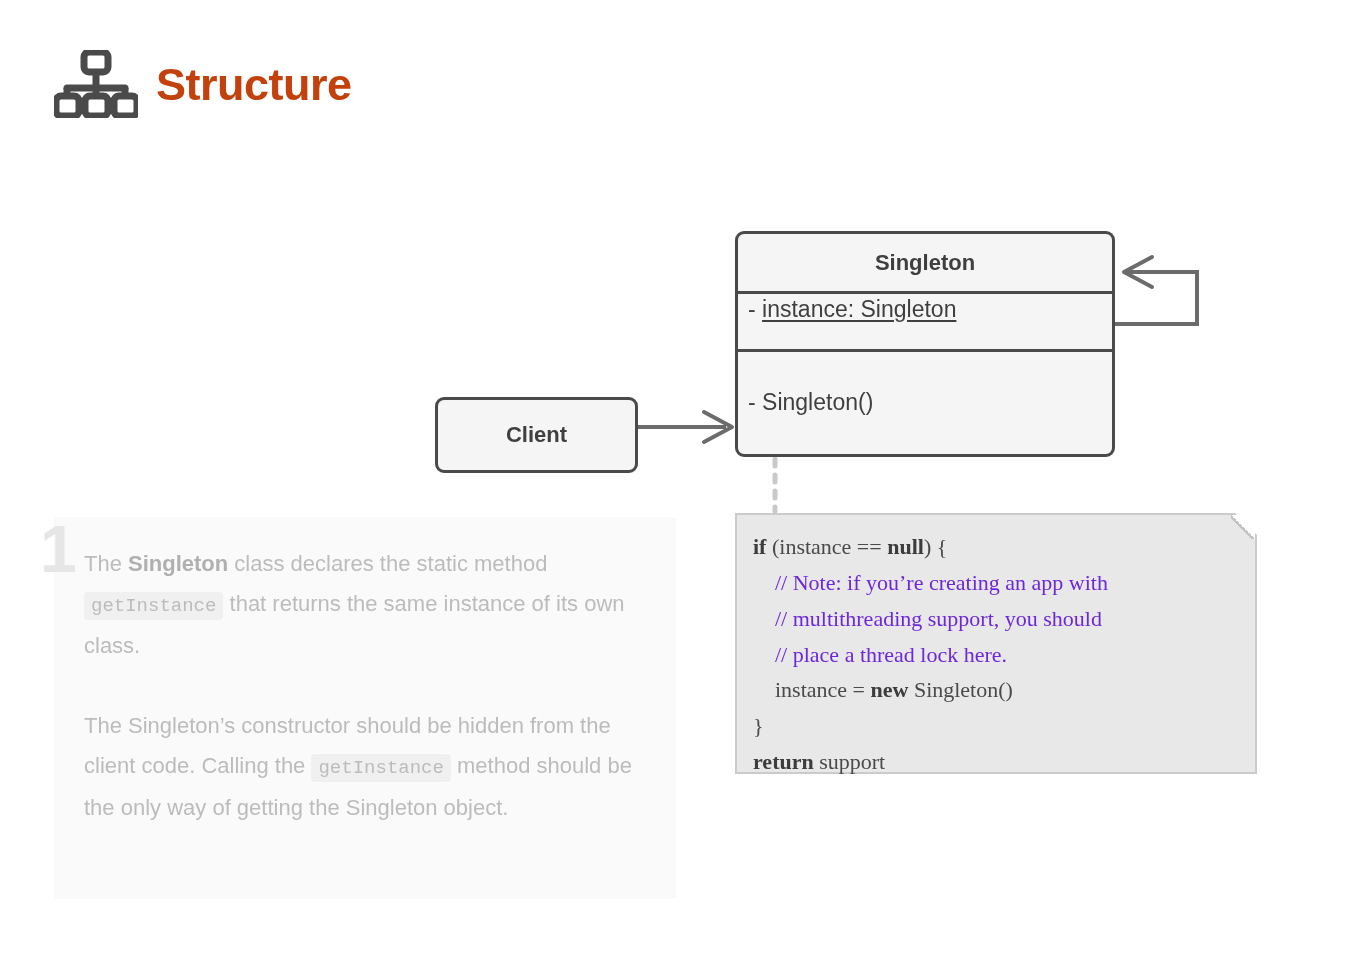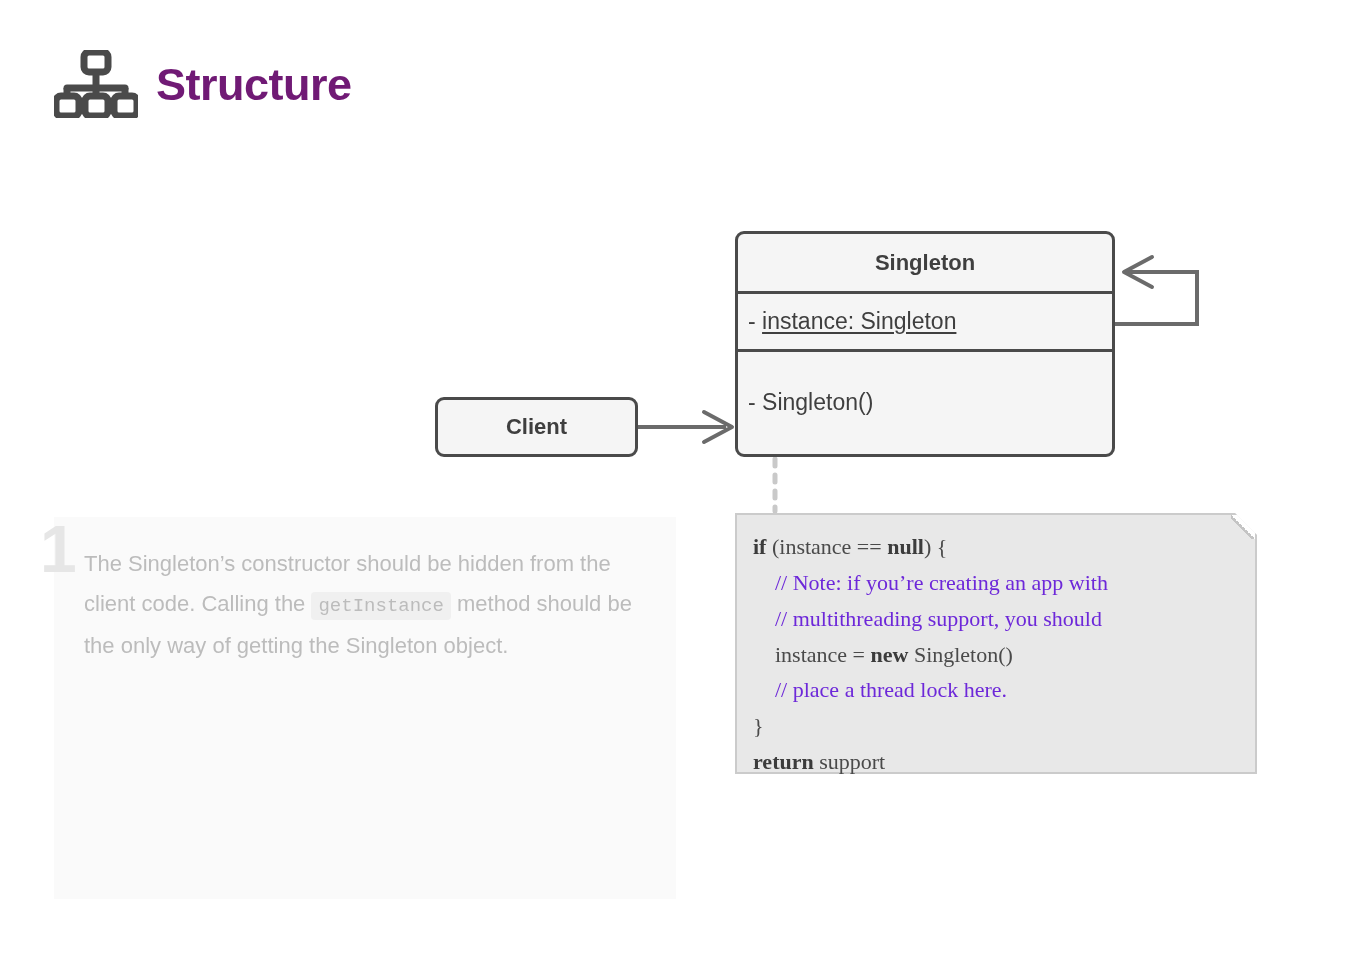--- a/index.html
+++ b/index.html
@@ -22,21 +22,21 @@
     left: 54px;
     top: 50px;
     display: flex;
     align-items: center;
     gap: 18px;
   }
   #hierarchy-icon { display: block; }
   #page-title {
     font-size: 45px;
     font-weight: bold;
-    color: #701a75;
+    color: #c2410c;
     letter-spacing: -0.5px;
     line-height: 1;
   }
 
   
   #diagram { position: absolute; left: 0; top: 0; width: 1360px; height: 974px; }
 
   .uml-box {
     position: absolute;
     background: #f5f5f5;
@@ -66,21 +66,21 @@
     border-bottom: 3px solid #4a4a4a;
   }
   #singleton-title-text {
     font-size: 22px;
     font-weight: bold;
     color: #3f3f3f;
   }
   #singleton-attrs-compartment {
     height: 58px;
     display: flex;
-    align-items: center;
+    align-items: flex-start;
     padding-left: 10px;
     border-bottom: 3px solid #4a4a4a;
   }
   #singleton-methods-compartment {
     height: 102px;
     display: flex;
     flex-direction: column;
     justify-content: center;
     padding-left: 10px;
     gap: 2px;
@@ -91,21 +91,21 @@
     white-space: nowrap;
     line-height: 1.35;
   }
   .uml-static { text-decoration: underline; text-underline-offset: 3px; }
 
   
   #client-box {
     left: 435px;
     top: 397px;
     width: 203px;
-    height: 60px;
+    height: 76px;
     display: flex;
     align-items: center;
     justify-content: center;
   }
   #client-label {
     font-size: 22px;
     font-weight: bold;
     color: #3f3f3f;
   }
 
@@ -243,25 +243,26 @@
   <div id="client-box" class="uml-box">
     <span id="client-label">Client</span>
   </div>
 
   <div id="code-note">
     <div id="code-note-fold"></div>
     <div id="code-note-lines">
         <div class="code-line"><span class="code-kw">if</span><span> (instance == </span><span class="code-kw">null</span><span>) {</span></div>
         <div class="code-line comment"><span>    // Note: if you’re creating an app with</span></div>
         <div class="code-line comment"><span>    // multithreading support, you should</span></div>
+        <div class="code-line comment"><span>    // place a thread lock here.</span></div>
         <div class="code-line"><span>    instance = </span><span class="code-kw">new</span><span> Singleton()</span></div>
-        <div class="code-line comment"><span>    // place a thread lock here.</span></div>
         <div class="code-line"><span>}</span></div>
         <div class="code-line"><span class="code-kw">return</span><span> support</span></div>
       </div>
   </div>
 </div>
 
 <div id="description-panel"></div>
 <div id="step-number">1</div>
 <div id="description-text">
+    <p class="desc-paragraph"><span>The </span><span class="desc-strong">Singleton</span><span> class declares the static method </span><span class="code-chip">getInstance</span><span> that returns the same instance of its own class.</span></p>
     <p class="desc-paragraph"><span>The Singleton’s constructor should be hidden from the client code. Calling the </span><span class="code-chip">getInstance</span><span> method should be the only way of getting the Singleton object.</span></p>
   </div>
 
 </body></html>

